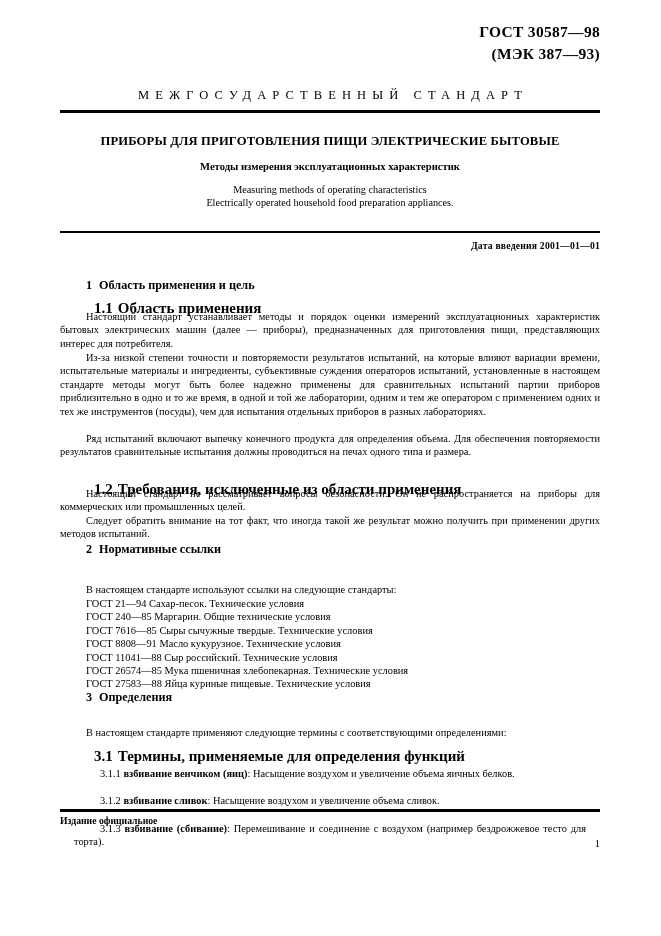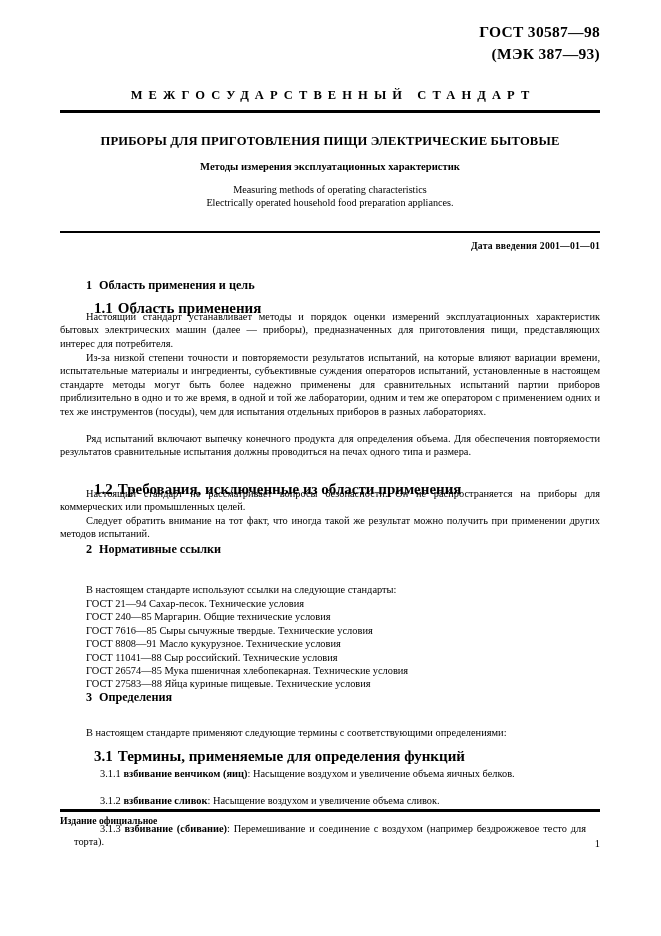--- a/index.html
+++ b/index.html
@@ -49,21 +49,21 @@
     margin-top: 2px;
   }
 
   .mgs-title {
     position: absolute;
     left: 60px;
     top: 88px;
     width: 540px;
     text-align: center;
     font-size: 12.5px;
-    font-weight: bold;
+    font-weight: normal;
     letter-spacing: 6.1px;
     text-indent: 6.1px;
     white-space: nowrap;
   }
 
   .rule-thick {
     position: absolute;
     left: 60px;
     width: 540px;
     height: 3px;

